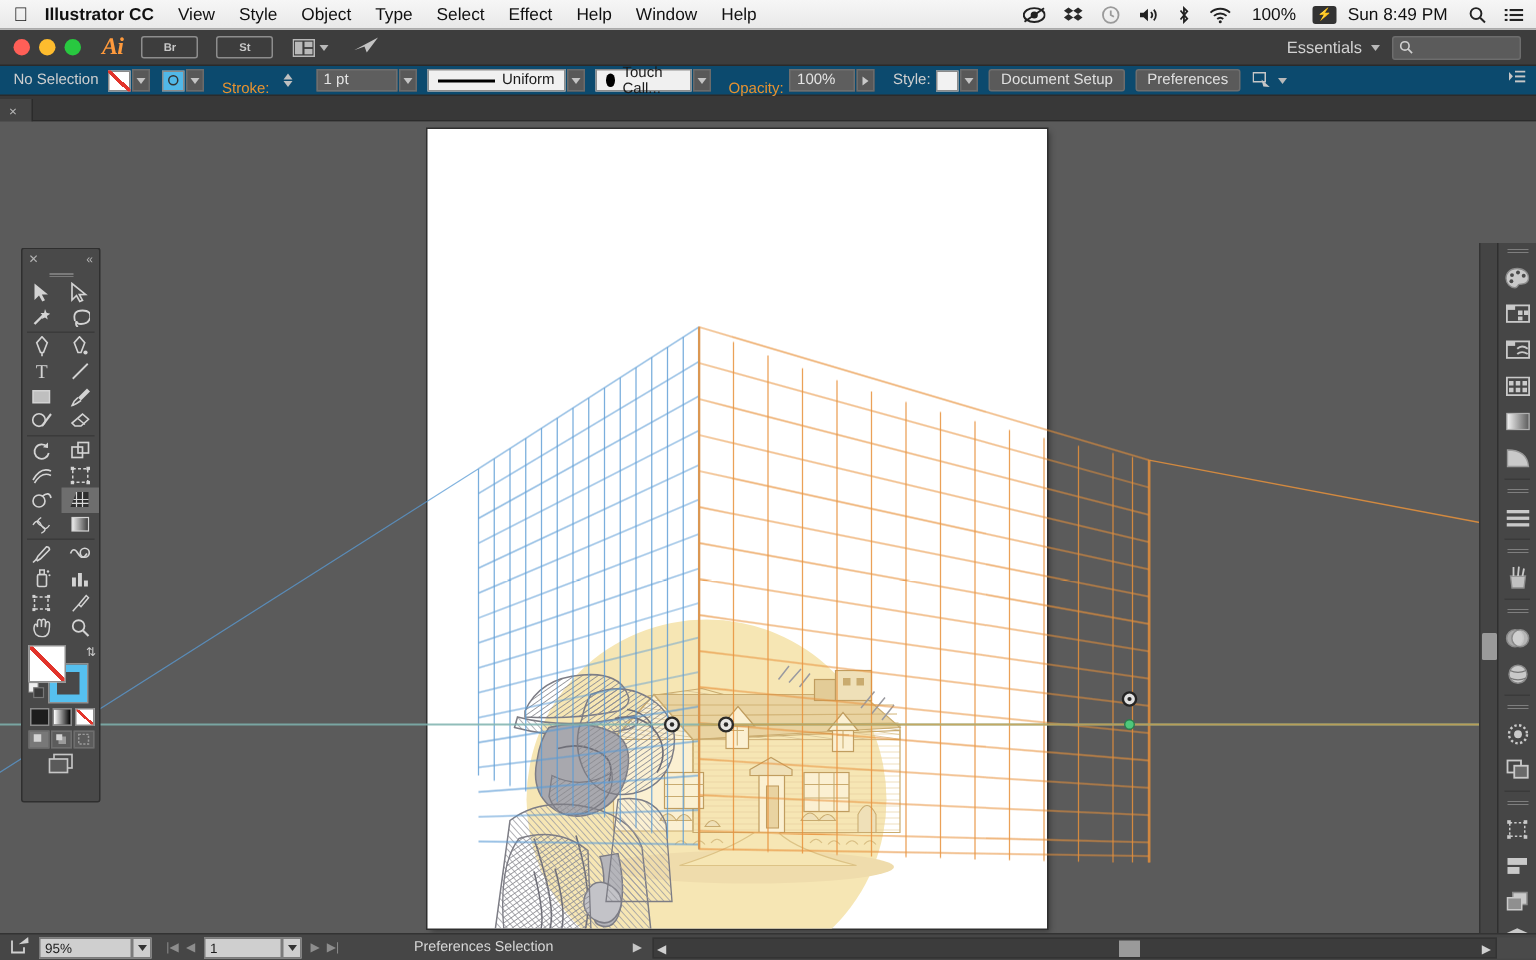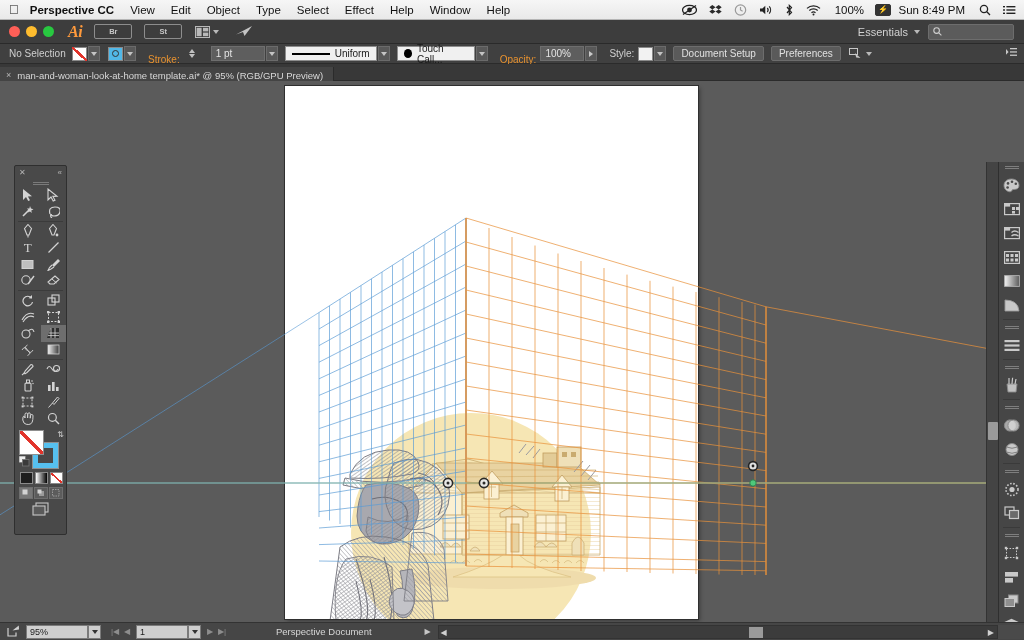--- a/index.html
+++ b/index.html
@@ -59,21 +59,21 @@
   .essentials { color: #d2d2d2; font-size: 11px; display: flex; align-items: center; gap: 6px; margin-right: 8px; }
   .searchbox {
     width: 86px; height: 16px; background: #5b5b5b; border: 1px solid #6d6d6d;
     border-radius: 2px; margin-right: 10px; display: flex; align-items: center; padding: 0 4px;
     color: #b9b9b9; font-size: 9px; gap: 3px;
   }
 
   
   #ctrlbar {
     position: absolute; top: 44px; left: 0; width: 1024px; height: 20px;
-    background: #404040; border-bottom: 1px solid #2b2b2b;
+    background: #0c4a6e; border-bottom: 1px solid #2b2b2b;
     display: flex; align-items: center; font-size: 10px; color: #d0d0d0;
   }
   #ctrlbar .lbl { color: #d0d0d0; padding: 0 4px; white-space: nowrap; }
   #ctrlbar .lbl.orange { color: #e8922f; margin-top: 11px; }
   .nosel { padding-left: 9px; width: 72px; color: #cfcfcf; font-size: 10px; }
   .swatch-none {
     width: 15px; height: 14px; background: #fff; border: 1px solid #8a8a8a; position: relative;
   }
   .swatch-none:after {
     content: ''; position: absolute; left: -1px; top: -1px; right: -1px; bottom: -1px;
@@ -239,23 +239,23 @@
   #hscroll .ar { position: absolute; top: 2px; color: #d0d0d0; font-size: 8px; }
   .diag { background: repeating-linear-gradient(45deg,#4e4e4e,#4e4e4e 2px,#434343 2px,#434343 4px); }
 </style>
 </head>
 <body>
 
 <div id="app">
 
   <div id="macbar">
     <span class="apple"></span>
-    <span class="mi bold">Perspective CC</span>
+    <span class="mi bold">Illustrator CC</span>
     <span class="mi">View</span>
-    <span class="mi">Edit</span>
+    <span class="mi">Style</span>
     <span class="mi">Object</span>
     <span class="mi">Type</span>
     <span class="mi">Select</span>
     <span class="mi">Effect</span>
     <span class="mi">Help</span>
     <span class="mi">Window</span>
     <span class="mi">Help</span>
     <span class="spacer"></span>
 
     <span class="status">
@@ -383,21 +383,21 @@
       </span>
 
     <span class="combo" style="width:92px;margin-left:7px">
       <span class="rule"></span>
       <span>Uniform</span>
     </span>
     <span class="mini-drop">
         <i class="caret"></i>
       </span>
 
-    <span class="combo" style="width:78px;margin-left:7px;justify-content:flex-start">
+    <span class="combo" style="width:64px;margin-left:7px;justify-content:flex-start">
       <span class="dot"></span>
       <span>Touch Call...</span>
     </span>
     <span class="mini-drop">
         <i class="caret"></i>
       </span>
 
     <span class="lbl orange" style="margin-left:8px">Opacity:</span>
     <span class="field" style="width:44px">100%</span>
     <span class="mini-drop">
@@ -430,21 +430,20 @@
             <rect x="4" y="6.6" width="7" height="1.3"></rect>
             <path d="M0 1 L2.6 3.9 L0 6.8 Z"></path>
           </g>
         </svg>
     </span>
   </div>
 
   <div id="doctab">
     <span class="tab">
       <span class="x">×</span>
-      <span>man-and-woman-look-at-home template.ai* @ 95% (RGB/GPU Preview)</span>
     </span>
   </div>
 
   <div id="workspace">
 
     <div id="canvasarea">
       <div id="artboard"></div>
 
       <svg id="gridsvg" width="998" height="541" viewBox="0 0 998 541">
         <defs>
@@ -1102,21 +1101,21 @@
     <span class="navbtn dim">|◀</span>
     <span class="navbtn dim">◀</span>
     <span class="sb-field" style="width:52px;margin-left:3px">1</span>
     <span class="sb-drop">
         <i class="caret"></i>
       </span>
     <span class="navbtn dim" style="margin-left:3px">▶</span>
     <span class="navbtn dim">▶|</span>
 
     <span style="width:48px"></span>
-    <span>Perspective Document</span>
+    <span>Preferences Selection</span>
     <span style="width:50px"></span>
     <span class="navbtn">▶</span>
 
     <div id="hscroll">
       <span class="ar" style="left:2px">◀</span>
       <span class="thumb"></span>
       <span class="ar" style="right:3px">▶</span>
     </div>
     <span style="width:26px;height:14px;background:#4a4a4a" class="diag"></span>
   </div>

